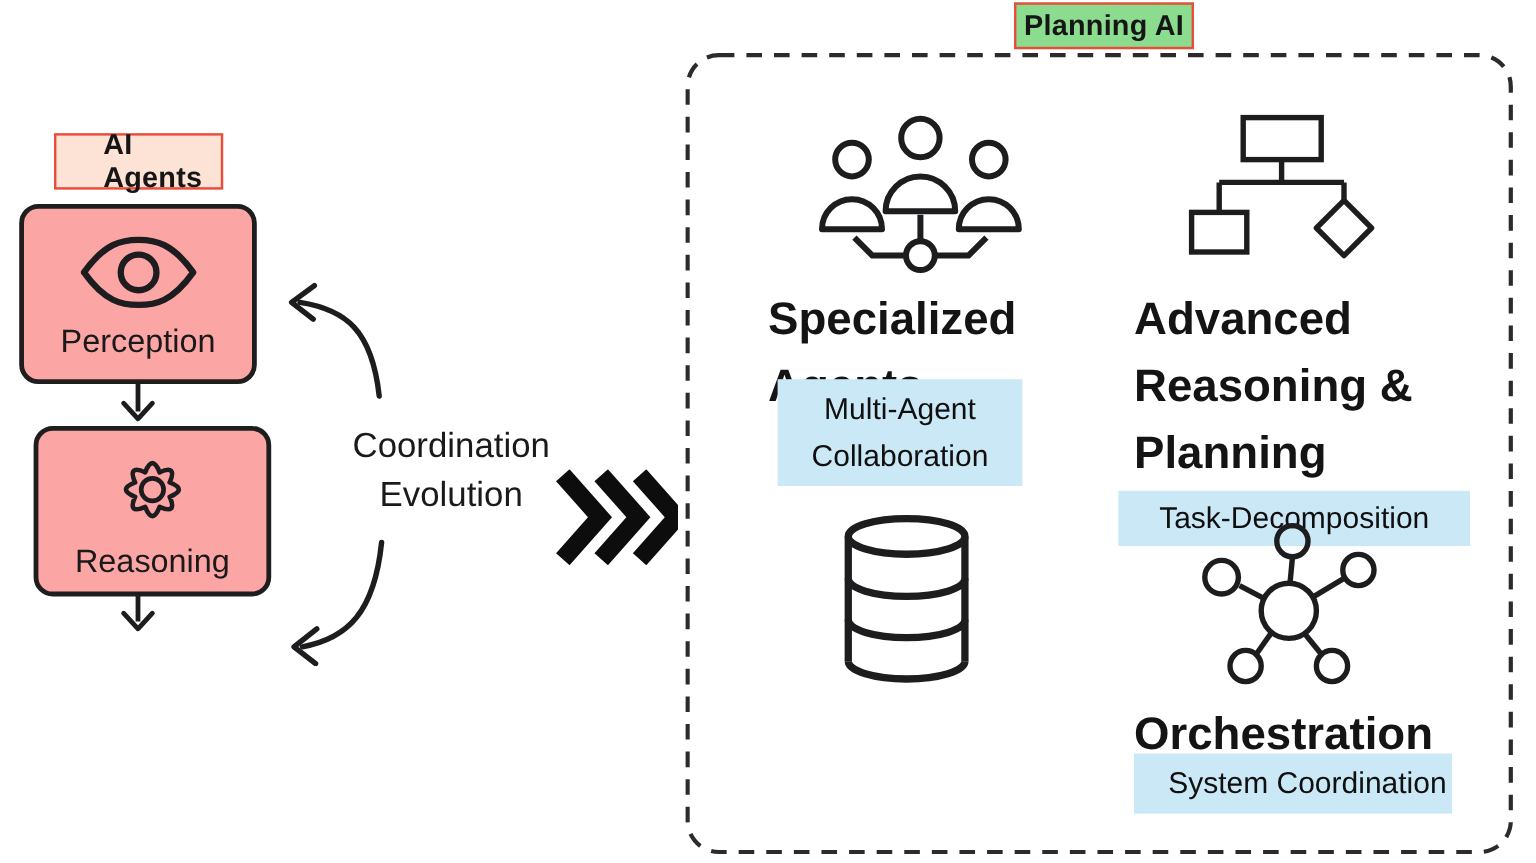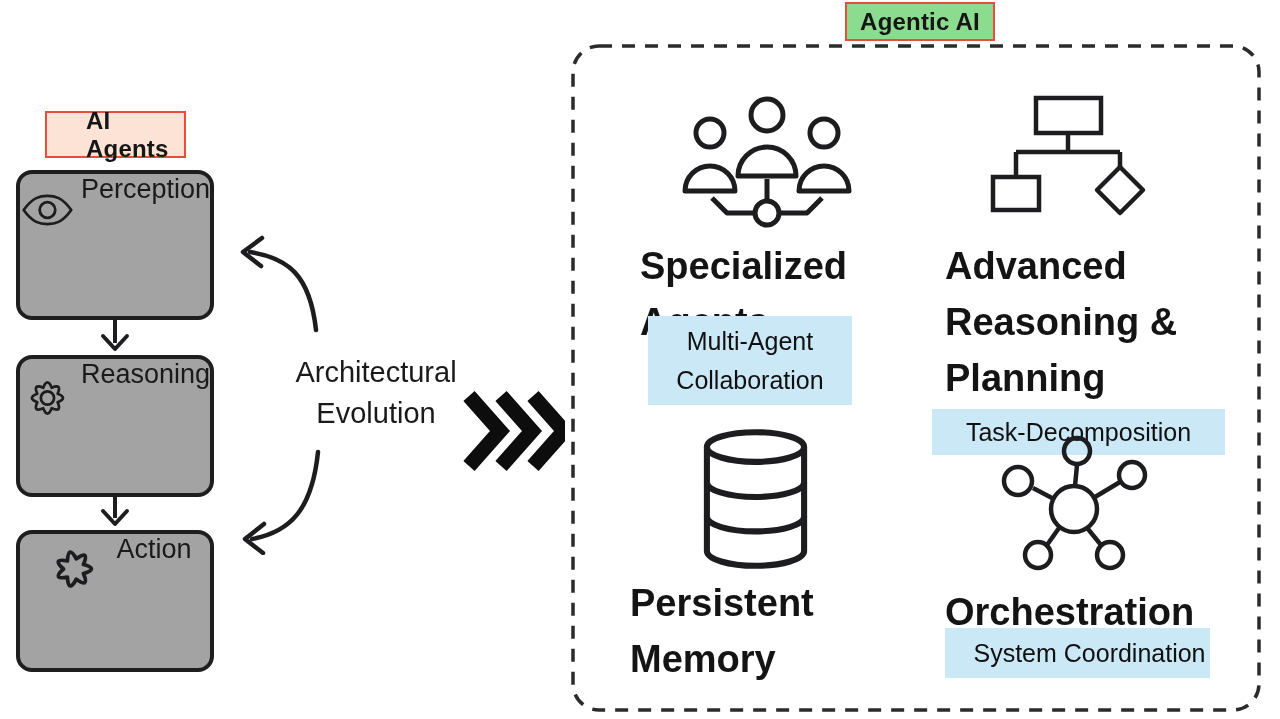--- a/index.html
+++ b/index.html
@@ -14,22 +14,22 @@
   .pill{
     display:flex;align-items:center;justify-content:center;
     font-size:24px;font-weight:600;letter-spacing:0.2px;
     border:2px solid #e94c3a;box-sizing:border-box;z-index:5;
   }
   .pill.peach{background:#fce3d5;padding-left:39px;}
   .pill.green{background:#8cdc90;}
 
   
   .stage-box{
-    border:4px solid #1e1e1e;border-radius:16px;box-sizing:border-box;background:#a3a3a3;
-    display:flex;flex-direction:row;align-items:flex-start;justify-content:center;gap:6px;
+    border:4px solid #1e1e1e;border-radius:16px;box-sizing:border-box;background:#fca5a5;
+    display:flex;flex-direction:column;align-items:center;justify-content:center;gap:6px;
   }
   .stage-label{font-size:27px;color:#1a1a1a;}
 
   
   .transition-text{
     width:220px;text-align:center;font-size:29px;line-height:1.42;color:#1a1a1a;
   }
 
   
   .cap-title{
@@ -54,65 +54,59 @@
       <circle cx="60" cy="40" r="17" fill="none" stroke="#1d1d1f" stroke-width="6"></circle>
     </svg>
     <div class="stage-label">Perception</div>
   </div>
 
   <svg class="abs" style="left:95px;top:317px;" width="40" height="38" viewBox="0 0 40 38">
     <path d="M20,1 V26" fill="none" stroke="#1d1d1f" stroke-width="4"></path>
     <path d="M8,19 L20,32 L32,19" fill="none" stroke="#1d1d1f" stroke-width="4" stroke-linecap="round" stroke-linejoin="round"></path>
   </svg>
 
-  <div class="stage-box abs" style="left:16px;top:355px;width:198px;height:142px;">
+  <div class="stage-box abs" style="left:28px;top:355px;width:198px;height:142px;">
     <svg width="78" height="78" viewBox="0 0 100 100">
       <path d="M68.5,42.3 Q88,50 68.5,57.7 Q76.9,76.9 57.7,68.5 Q50,88 42.3,68.5 Q23.1,76.9 31.5,57.7 Q12,50 31.5,42.3 Q23.1,23.1 42.3,31.5 Q50,12 57.7,31.5 Q76.9,23.1 68.5,42.3 Z" fill="none" stroke="#1d1d1f" stroke-width="5" stroke-linejoin="round"></path>
       <circle cx="50" cy="50" r="12" fill="none" stroke="#1d1d1f" stroke-width="5"></circle>
     </svg>
     <div class="stage-label">Reasoning</div>
   </div>
 
   <svg class="abs" style="left:95px;top:494px;" width="40" height="38" viewBox="0 0 40 38">
     <path d="M20,1 V24" fill="none" stroke="#1d1d1f" stroke-width="4"></path>
     <path d="M8,17 L20,30 L32,17" fill="none" stroke="#1d1d1f" stroke-width="4" stroke-linecap="round" stroke-linejoin="round"></path>
   </svg>
 
-  <div class="stage-box abs" style="left:16px;top:530px;width:198px;height:142px;">
-    <svg width="72" height="70" viewBox="0 0 100 100">
-      <path d="M63.5,43.5 Q86,50 63.5,56.5 Q72.5,78.1 53.3,64.6 Q42,85.1 40.6,61.7 Q17.6,65.6 35,50 Q17.6,34.4 40.6,38.3 Q42,14.9 53.3,35.4 Q72.5,21.9 63.5,43.5 Z" fill="none" stroke="#1d1d1f" stroke-width="5.5" stroke-linejoin="round"></path>
-    </svg>
-    <div class="stage-label">Action</div>
-  </div>
 
   <svg class="abs" style="left:225px;top:235px;" width="110" height="320" viewBox="225 235 110 320">
     <g>
       <path d="M316,330 C310,275 288,258 250,252" fill="none" stroke="#1d1d1f" stroke-width="4.5" stroke-linecap="round"></path>
       <path d="M262,238 L243,252 L261,266" fill="none" stroke="#1d1d1f" stroke-width="4.5" stroke-linecap="round" stroke-linejoin="round"></path>
     </g>
     <g>
       <path d="M318,452 C312,510 290,532 252,539" fill="none" stroke="#1d1d1f" stroke-width="4.5" stroke-linecap="round"></path>
       <path d="M264,524 L245,539 L263,553" fill="none" stroke="#1d1d1f" stroke-width="4.5" stroke-linecap="round" stroke-linejoin="round"></path>
     </g>
   </svg>
 
-  <div class="transition-text prewrap abs" style="left:266px;top:352px;">Architectural
+  <div class="transition-text prewrap abs" style="left:266px;top:352px;">Coordination
 Evolution</div>
 
   <svg class="abs" style="left:463px;top:391px;" width="102" height="80" viewBox="0 0 102 80">
     <path d="M6,5 L37,40 L6,75" fill="none" stroke="#0d0d0d" stroke-width="15"></path>
     <path d="M38,5 L69,40 L38,75" fill="none" stroke="#0d0d0d" stroke-width="15"></path>
     <path d="M70,5 L101,40 L70,75" fill="none" stroke="#0d0d0d" stroke-width="15"></path>
   </svg>
 
   <svg class="abs" style="left:571px;top:44px;" width="690" height="672" viewBox="0 0 690 672">
     <rect x="2" y="2" width="686" height="664" rx="26" fill="none" stroke="#2b2b2b" stroke-width="3.5" stroke-dasharray="13 10"></rect>
   </svg>
 
-  <div class="pill green abs" style="left:845px;top:2px;width:150px;height:39px;">Agentic AI</div>
+  <div class="pill green abs" style="left:845px;top:2px;width:150px;height:39px;">Planning AI</div>
 
   <svg class="abs" style="left:682px;top:92px;" width="170" height="140" viewBox="0 0 170 140">
     <circle cx="85" cy="23" r="16" fill="none" stroke="#1d1d1f" stroke-width="5"></circle>
     <path d="M56,84 A29,29 0 0 1 114,84 Z" fill="none" stroke="#1d1d1f" stroke-width="5" stroke-linejoin="round"></path>
     <circle cx="28" cy="41" r="14" fill="none" stroke="#1d1d1f" stroke-width="5"></circle>
     <path d="M3,99 A25,25 0 0 1 53,99 Z" fill="none" stroke="#1d1d1f" stroke-width="5" stroke-linejoin="round"></path>
     <circle cx="142" cy="41" r="14" fill="none" stroke="#1d1d1f" stroke-width="5"></circle>
     <path d="M117,99 A25,25 0 0 1 167,99 Z" fill="none" stroke="#1d1d1f" stroke-width="5" stroke-linejoin="round"></path>
     <path d="M85,87 V108" fill="none" stroke="#1d1d1f" stroke-width="5"></path>
     <circle cx="85" cy="121" r="12" fill="none" stroke="#1d1d1f" stroke-width="5"></circle>
@@ -135,22 +129,20 @@
 Planning</div>
   <div class="tag prewrap abs" style="left:932px;top:381px;width:293px;height:46px;margin-top:28px;">Task-Decomposition</div>
 
   <svg class="abs" style="left:688px;top:428px;" width="135" height="142" viewBox="0 0 100 105">
     <ellipse cx="50" cy="14" rx="36" ry="11" fill="none" stroke="#1d1d1f" stroke-width="4.5"></ellipse>
     <path d="M14,14 V91 M86,14 V91" fill="none" stroke="#1d1d1f" stroke-width="4.5"></path>
     <path d="M14,40 A36,11 0 0 0 86,40" fill="none" stroke="#1d1d1f" stroke-width="4.5"></path>
     <path d="M14,65.5 A36,11 0 0 0 86,65.5" fill="none" stroke="#1d1d1f" stroke-width="4.5"></path>
     <path d="M14,91 A36,11 0 0 0 86,91" fill="none" stroke="#1d1d1f" stroke-width="4.5"></path>
   </svg>
-  <div class="cap-title prewrap abs" style="left:630px;top:575px;">Persistent
-Memory</div>
 
   <svg class="abs" style="left:998px;top:433px;" width="155" height="145" viewBox="0 0 155 145">
     <circle cx="76" cy="76" r="23" fill="none" stroke="#1d1d1f" stroke-width="4.5"></circle>
     <circle cx="79" cy="18" r="13" fill="none" stroke="#1d1d1f" stroke-width="4.5"></circle>
     <path d="M77,53 L79,32" stroke="#1d1d1f" stroke-width="4.5"></path>
     <circle cx="20" cy="48" r="14" fill="none" stroke="#1d1d1f" stroke-width="4.5"></circle>
     <path d="M54,65 L35,55" stroke="#1d1d1f" stroke-width="4.5"></path>
     <circle cx="134" cy="42" r="13" fill="none" stroke="#1d1d1f" stroke-width="4.5"></circle>
     <path d="M97,64 L122,49" stroke="#1d1d1f" stroke-width="4.5"></path>
     <circle cx="40" cy="122" r="13" fill="none" stroke="#1d1d1f" stroke-width="4.5"></circle>

